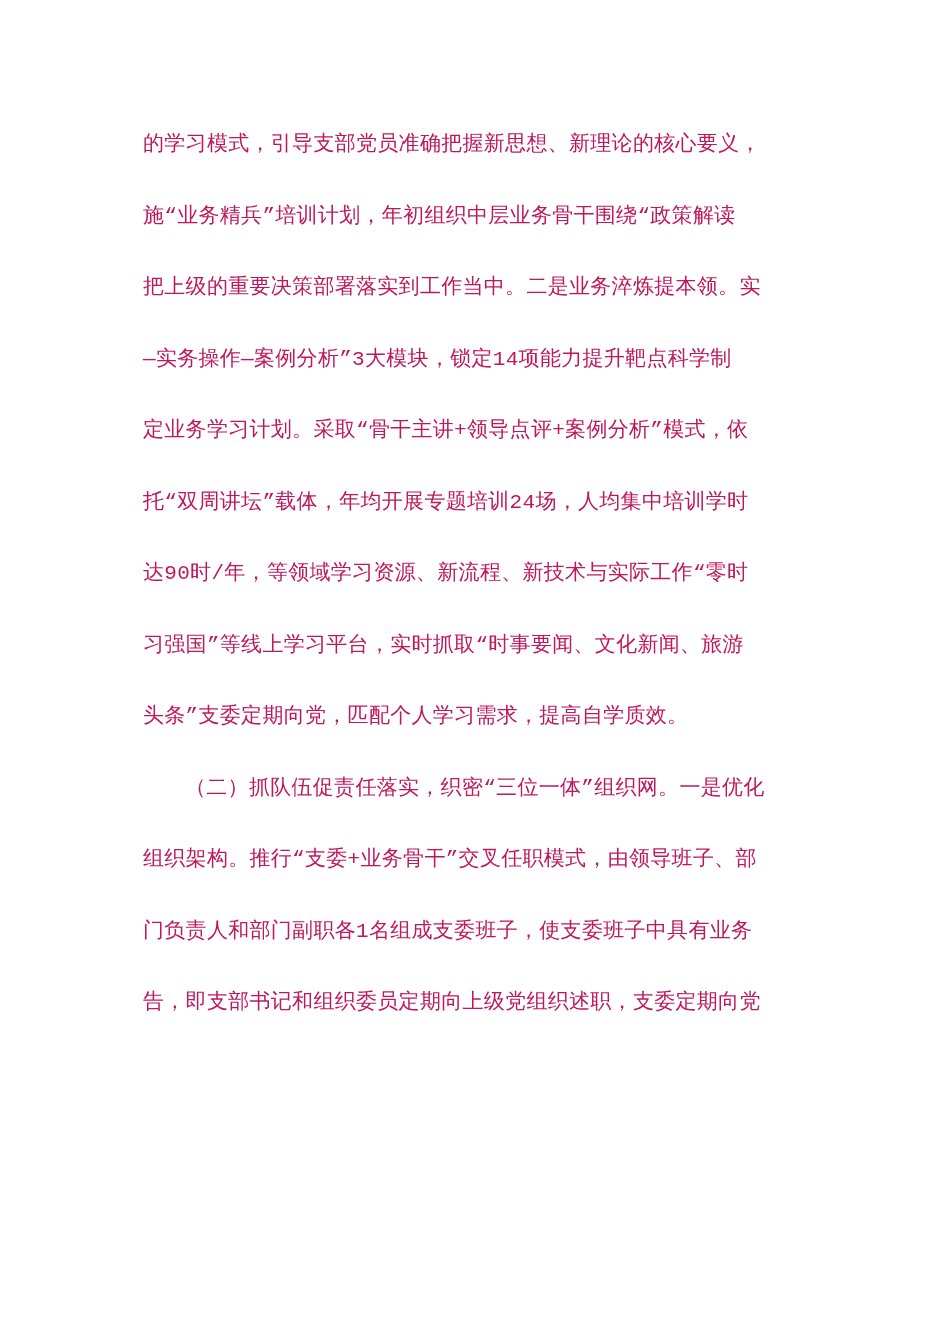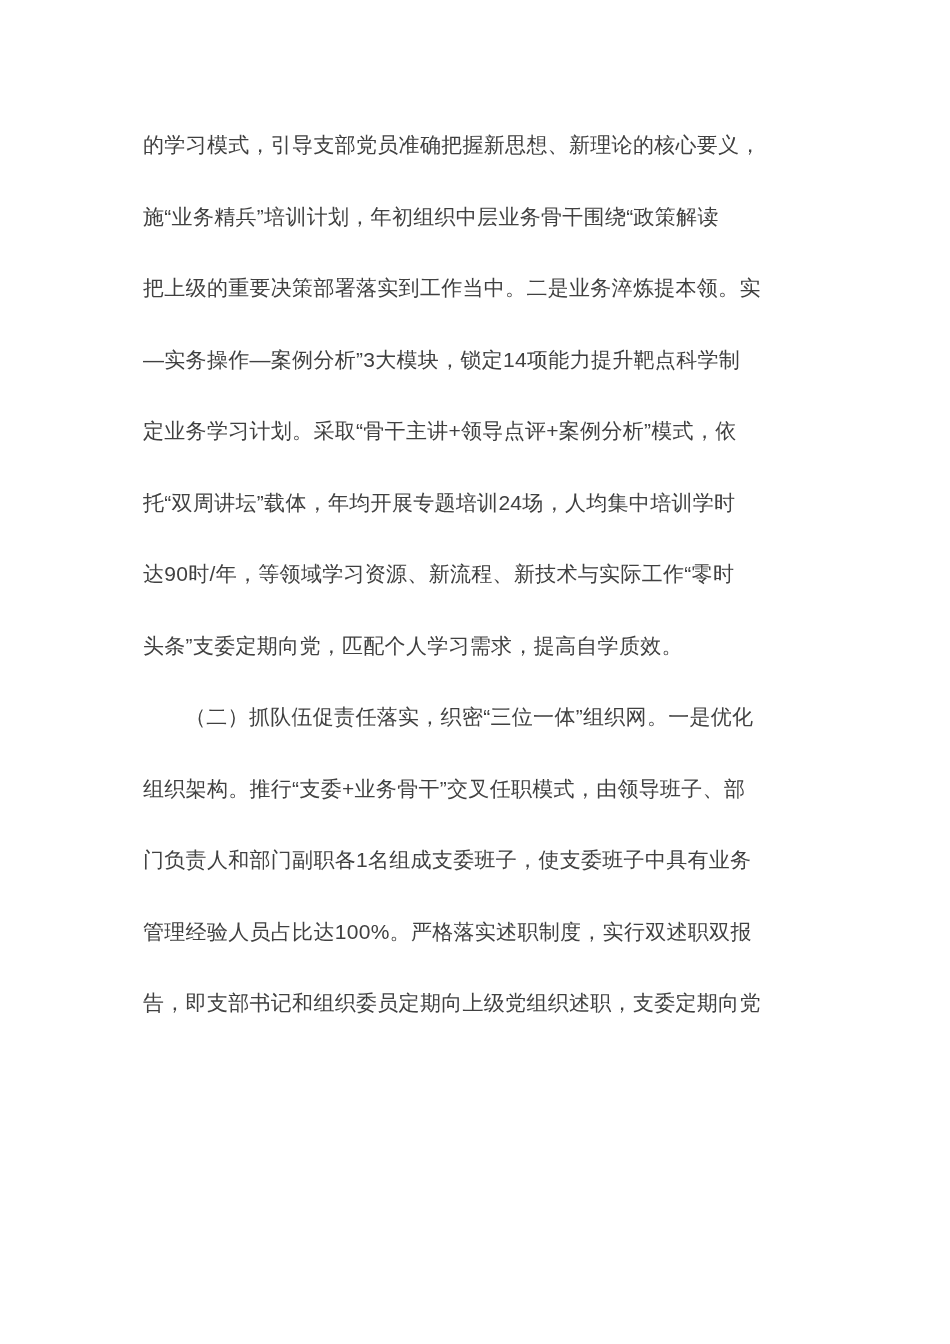--- a/index.html
+++ b/index.html
@@ -1,38 +1,38 @@
 <!DOCTYPE html>
 <html><head>
 <meta charset="utf-8">
 <style>
   html, body { margin: 0; padding: 0; background: #ffffff; }
   body { width: 950px; height: 1344px; position: relative; overflow: hidden; }
   .page { position: absolute; left: 143px; top: 124px; width: 664px; }
   .line {
-    font-family: Liberation Sans, sans-serif;
+    font-family: Liberation Mono, monospace;
     font-size: 21px;
-    color: #404040;
+    color: #be185d;
     height: 71.5px;
     line-height: 42px;
     white-space: nowrap;
     letter-spacing: 0.3px;
   }
   .indent { padding-left: 42px; }
 </style>
 </head>
 <body>
 
 <div class="page">
   <div class="line">的学习模式，引导支部党员准确把握新思想、新理论的核心要义，</div>
   <div class="line">施“业务精兵”培训计划，年初组织中层业务骨干围绕“政策解读</div>
   <div class="line">把上级的重要决策部署落实到工作当中。二是业务淬炼提本领。实</div>
   <div class="line">—实务操作—案例分析”3大模块，锁定14项能力提升靶点科学制</div>
   <div class="line">定业务学习计划。采取“骨干主讲+领导点评+案例分析”模式，依</div>
   <div class="line">托“双周讲坛”载体，年均开展专题培训24场，人均集中培训学时</div>
   <div class="line">达90时/年，等领域学习资源、新流程、新技术与实际工作“零时</div>
+  <div class="line">习强国”等线上学习平台，实时抓取“时事要闻、文化新闻、旅游</div>
   <div class="line">头条”支委定期向党，匹配个人学习需求，提高自学质效。</div>
   <div class="line indent">（二）抓队伍促责任落实，织密“三位一体”组织网。一是优化</div>
   <div class="line">组织架构。推行“支委+业务骨干”交叉任职模式，由领导班子、部</div>
   <div class="line">门负责人和部门副职各1名组成支委班子，使支委班子中具有业务</div>
-  <div class="line">管理经验人员占比达100%。严格落实述职制度，实行双述职双报</div>
   <div class="line">告，即支部书记和组织委员定期向上级党组织述职，支委定期向党</div>
 </div>
 
 </body></html>

